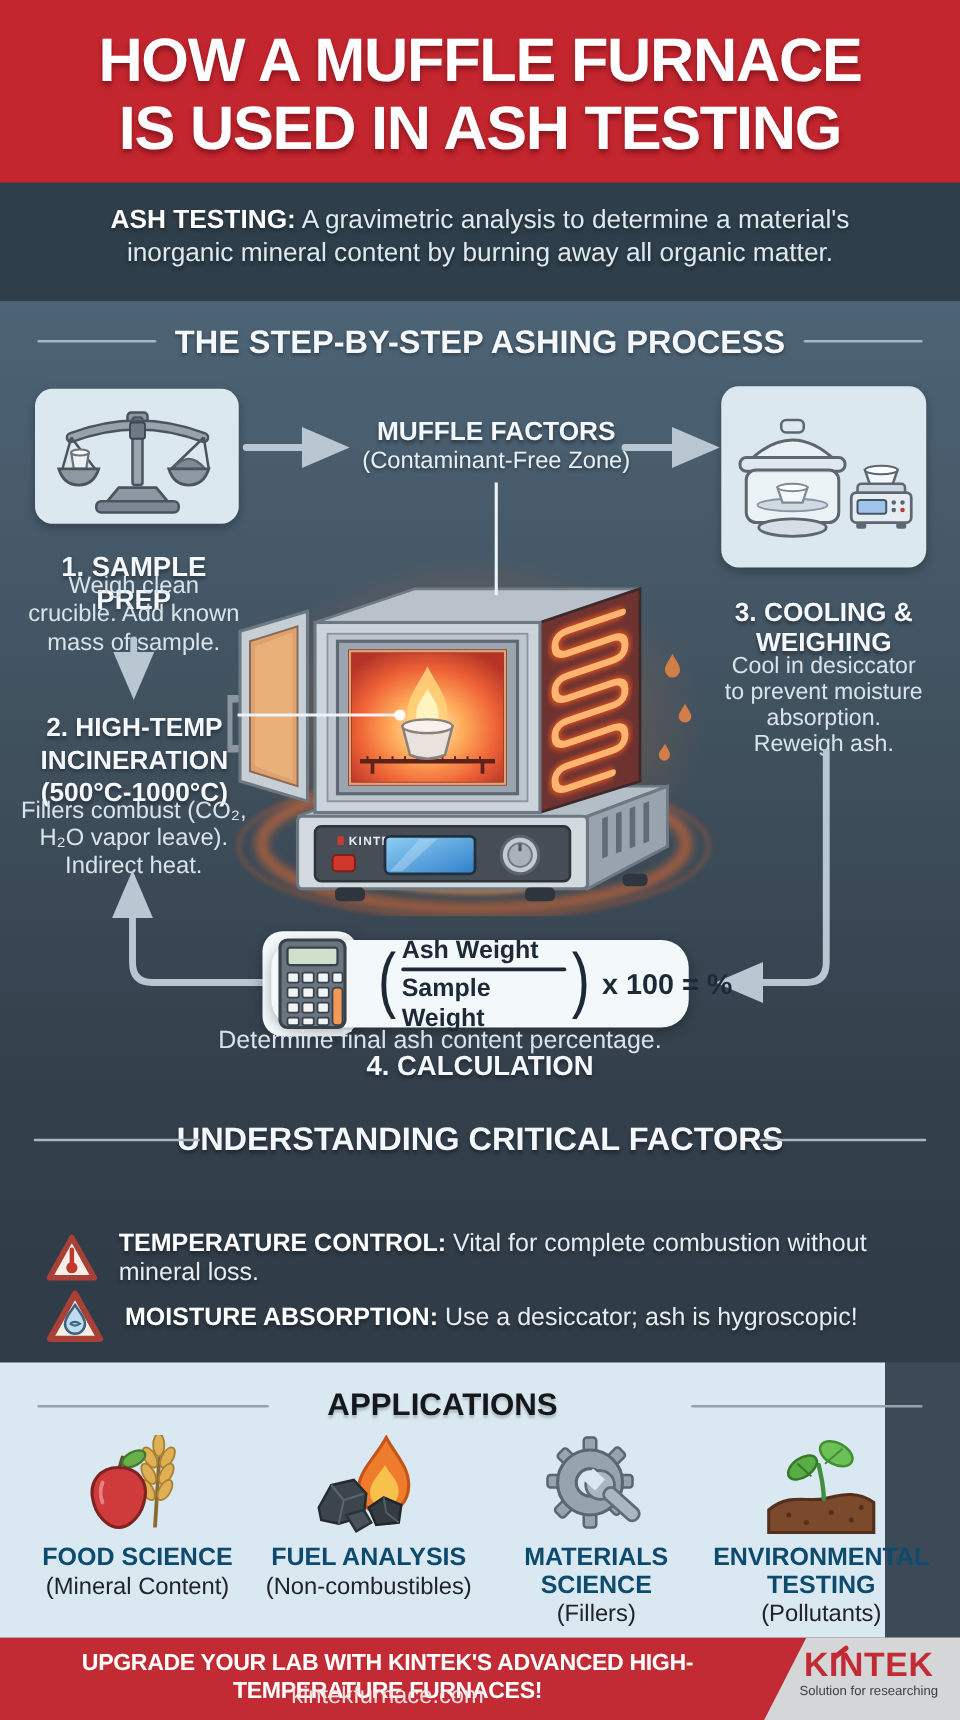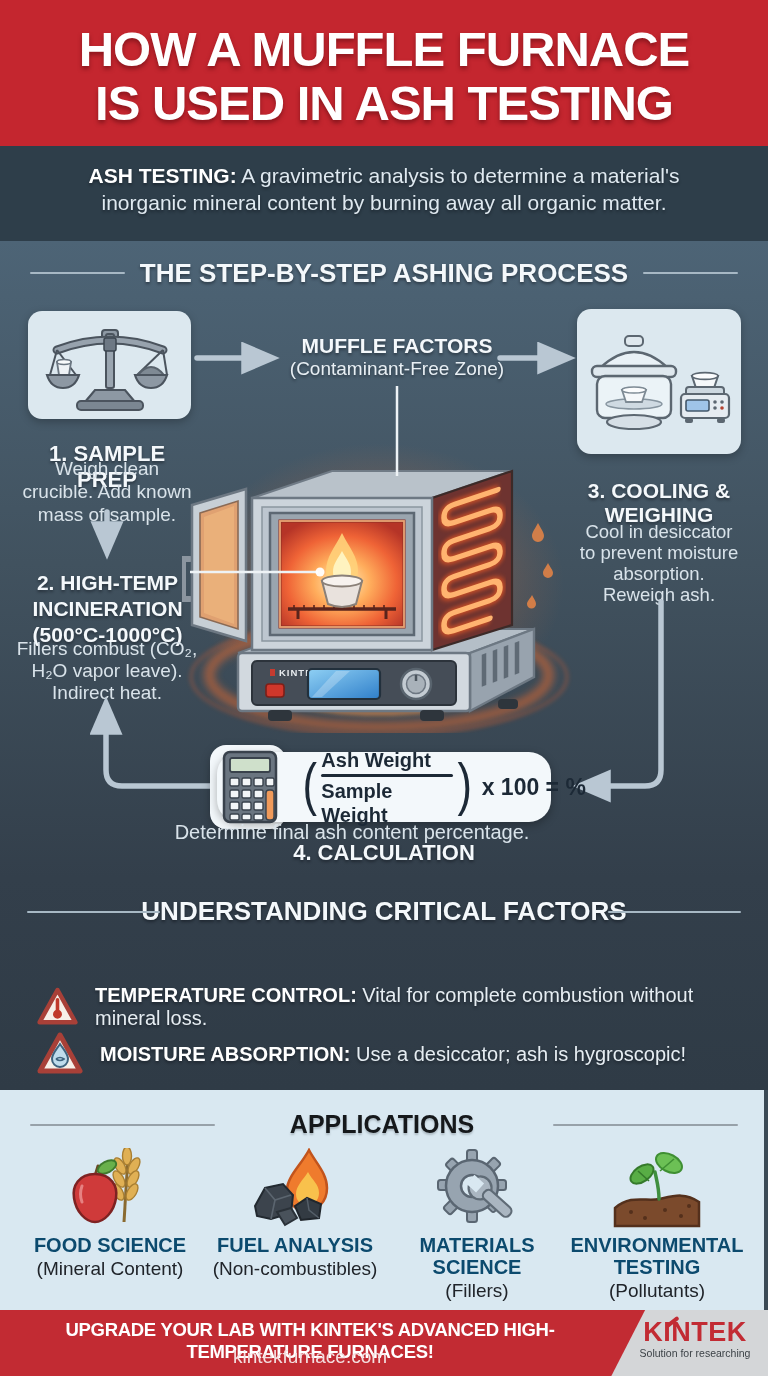--- a/index.html
+++ b/index.html
@@ -56,21 +56,21 @@
   .frac .num,.frac .den{font-size:20px;font-weight:700;line-height:24px;}
   .frac .bar{width:132px;height:3px;background:#1c2936;border-radius:2px;margin:2px 0;}
   .suffix{font-size:23px;font-weight:700;margin-left:7px;white-space:nowrap;}
 
   
   .factor-row{display:flex;align-items:center;left:36px;width:700px;height:48px;}
   .factor-text{margin-left:16px;font-size:20px;color:#e6edf2;}
   .factor-label{font-weight:700;color:#ffffff;}
 
   
-  .apps{top:1090px;left:0;width:764px;height:220px;background:#d9e8f1;}
+  .apps{top:1090px;left:0;width:708px;height:220px;background:#d9e8f1;}
   .apps .sec-title{color:#15181b;}
   .apps .hline{background:#97a1a9;}
   .app-col{text-align:center;}
   .app-title{font-size:20px;font-weight:700;color:#0c4a6e;line-height:22px;}
   .app-sub{font-size:19px;color:#20242a;line-height:21px;margin-top:2px;}
 
   
   .footer{top:1310px;left:0;width:768px;height:66px;background:#d4d6d8;}
   .footer-red{left:0;top:0;width:768px;height:66px;background:#c22b33;
     clip-path:polygon(0 0,84% 0,79.6% 100%,0 100%);}

